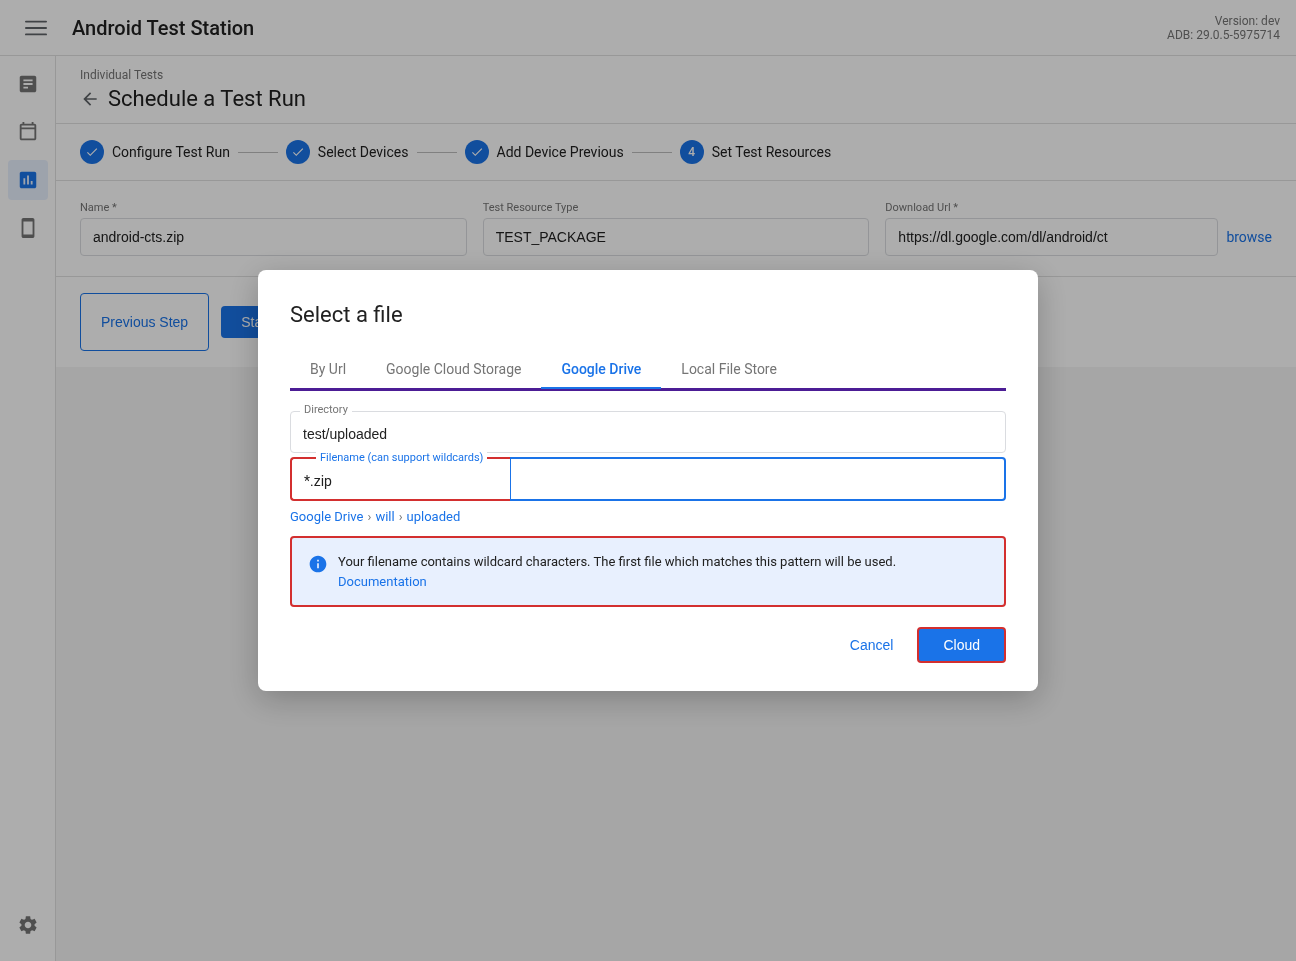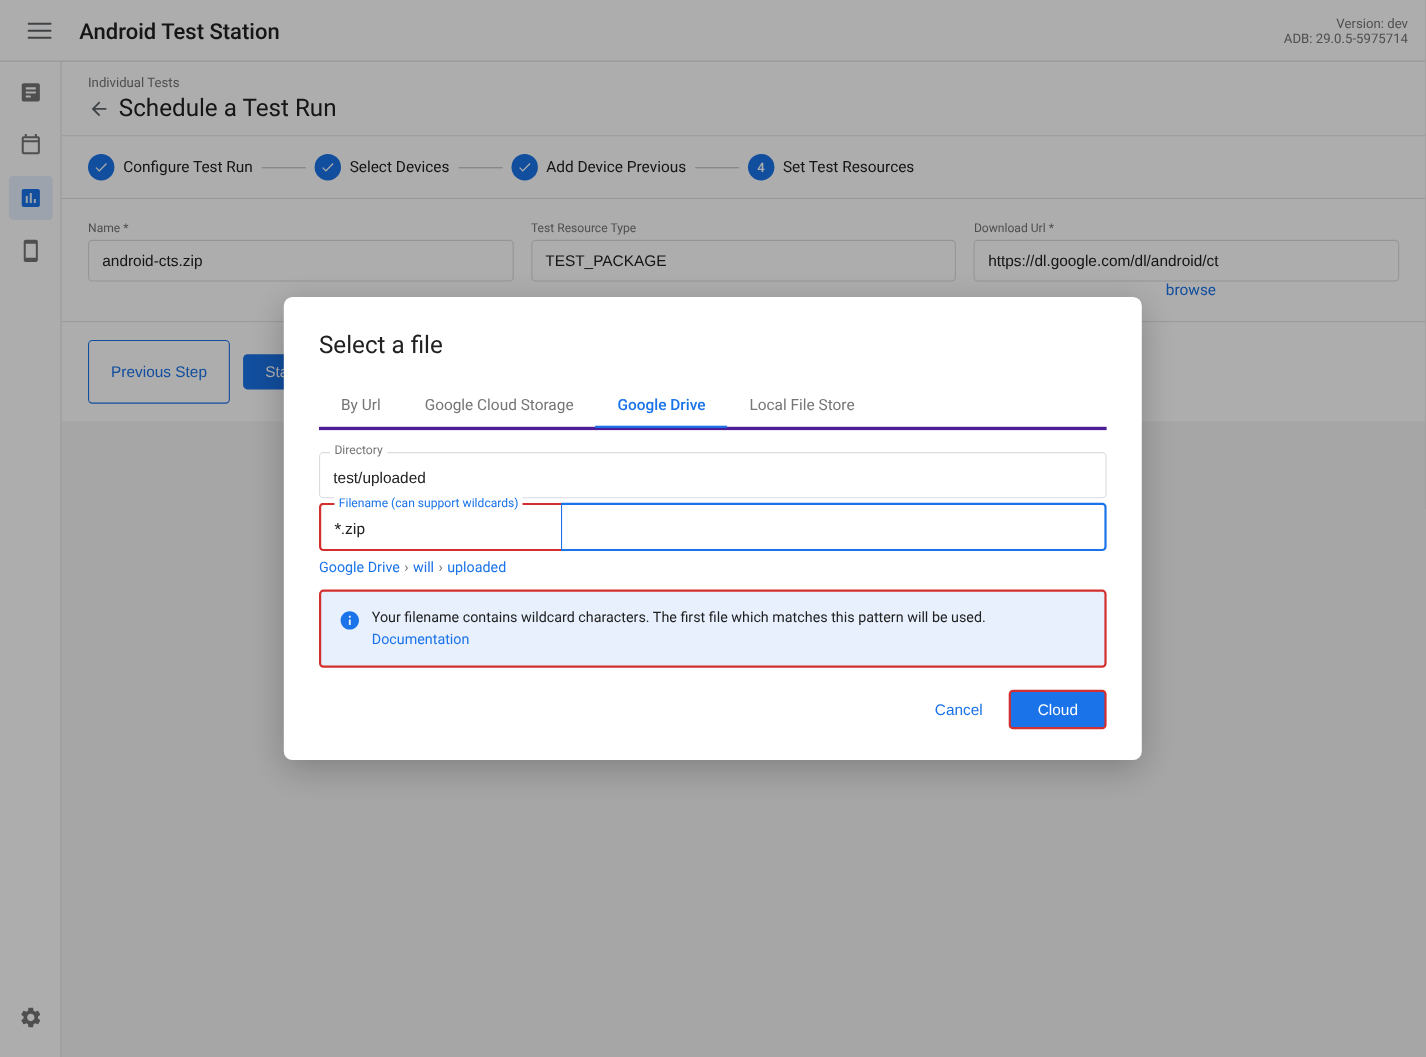--- a/index.html
+++ b/index.html
@@ -62,21 +62,21 @@
     
     .form-area { background: #fff; padding: 20px 24px; border-bottom: 1px solid #e0e0e0; }
     .form-row { display: flex; gap: 16px; }
     .form-field { flex: 1; }
     .form-field label { font-size: 11px; color: #757575; display: block; margin-bottom: 4px; }
     .form-field input {
       width: 100%; border: 1px solid #dadce0; border-radius: 4px;
       padding: 10px 12px; font-size: 14px; color: #212121;
       background: #fff; outline: none;
     }
-    .form-field .browse-wrapper { display: flex; align-items: center; gap: 0; flex-direction: column; }
+    .form-field .browse-wrapper { display: flex; align-items: center; gap: 0; }
     .browse-btn { color: #1a73e8; font-size: 14px; cursor: pointer; margin-left: 8px; white-space: nowrap; }
 
     
     .action-bar { background: #fff; padding: 16px 24px; display: flex; align-items: center; gap: 12px; }
     .btn-outline {
       border: 1px solid #1a73e8; color: #1a73e8; background: #fff;
       padding: 20px 20px; border-radius: 4px; font-size: 14px; cursor: pointer;
     }
     .btn-primary {
       background: #1a73e8; color: #fff; border: none;
@@ -121,21 +121,21 @@
 
     
     .filename-wrapper {
       display: flex; align-items: stretch; margin-bottom: 8px;
     }
     .filename-left {
       border: 2px solid #d32f2f; border-right: none; border-radius: 4px 0 0 4px;
       padding: 14px 12px 10px 12px; position: relative; min-width: 220px;
     }
     .filename-left label {
-      position: absolute; top: -8px; left: 12px; background: #fff;
+      position: absolute; top: -8px; left: 24px; background: #fff;
       padding: 0 4px; font-size: 11px; color: #1a73e8;
     }
     .filename-left .filename-value { font-size: 14px; color: #212121; }
     .filename-right {
       flex: 1; border: 2px solid #1a73e8; border-left: 1px solid #1a73e8; border-radius: 0 4px 4px 0;
       padding: 10px 12px;
     }
 
     
     .path-breadcrumb { display: flex; align-items: center; gap: 4px; font-size: 13px; margin-bottom: 12px; }

